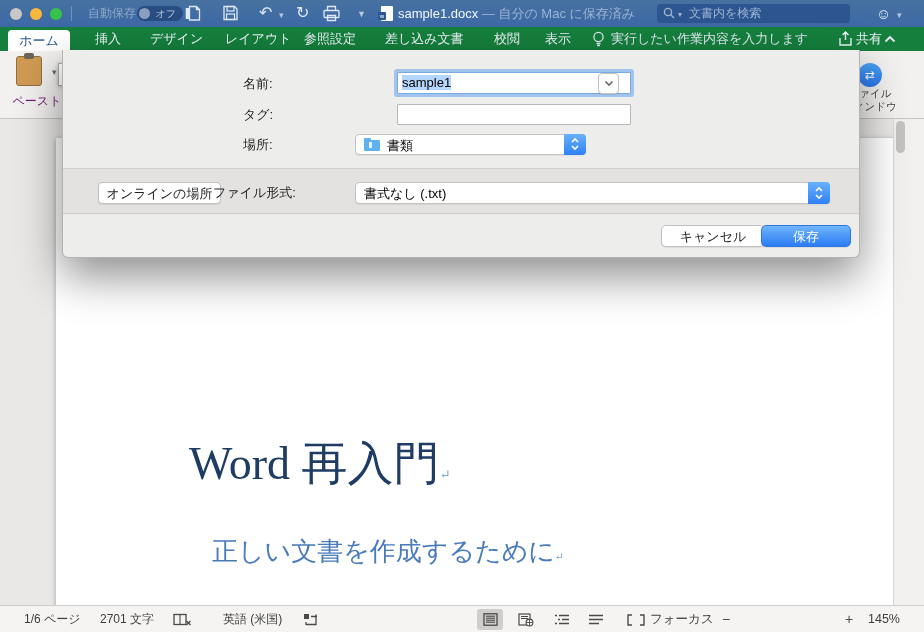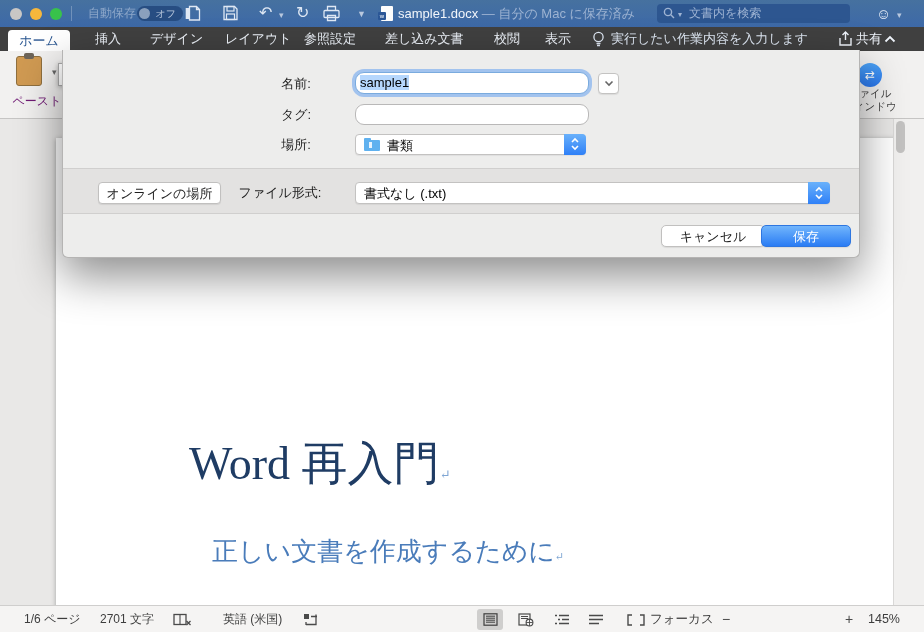--- a/index.html
+++ b/index.html
@@ -25,21 +25,21 @@
   .doc-title { position:absolute; left:398px; top:0; line-height:27px; font-size:13px; color:#f2f6fb; white-space:nowrap; }
   .doc-title .dim { color:#9db3d2; }
   .wordicon { position:absolute; left:381px; top:6px; width:12px; height:15px; background:#fdfdfd; border-radius:1px; }
   .wordicon i { position:absolute; left:-3px; bottom:1px; width:8px; height:8px; background:#2b5797; border-radius:1px;
     color:#fff; font-style:normal; font-size:6px; line-height:8px; text-align:center; display:block; }
   .searchbox { position:absolute; left:657px; top:4px; width:193px; height:19px; background:#2d5690; border-radius:4px; }
   .searchbox .ph { position:absolute; left:32px; top:0; line-height:19px; font-size:12px; color:#9fb4d3; }
   .smiley { position:absolute; left:876px; top:0; line-height:27px; font-size:15px; color:#e8eef7; }
 
   
-  .tabrow { position:absolute; left:0; top:27px; width:924px; height:24px; background:#404040; z-index:14;padding-left:30px; }
+  .tabrow { position:absolute; left:0; top:27px; width:924px; height:24px; background:#15803d; z-index:14;padding-left:30px; }
   .tab { position:absolute; top:0; line-height:24px; font-size:13px; color:#eef3fa; }
   .tab.active { top:3px; height:21px; line-height:21px; background:#fff; color:#26538f;
     border-radius:4px 4px 0 0; text-align:center; }
   .tellme { position:absolute; top:0; line-height:24px; font-size:13px; color:#dfe8f4; }
   .share-label { position:absolute; top:0; line-height:24px; font-size:13px; color:#eef3fa; }
 
   
   .ribbon { position:absolute; left:0; top:51px; width:924px; height:68px; background:#f2f1f0;
     border-bottom:1px solid #c6c5c4; }
   .paste { position:absolute; left:8px; top:2px; width:58px; height:56px; }
@@ -64,23 +64,23 @@
     font-size:26px; color:#4a7cba; white-space:nowrap; }
   .pmark { font-size:13px; color:#7fa6d4; vertical-align:baseline; }
   .scroll-line { position:absolute; left:893px; top:119px; width:1px; height:486px; background:#d9d8d7; }
   .scroll-track { position:absolute; left:894px; top:119px; width:30px; height:486px; background:#f1f0ef; }
   .scroll-thumb { position:absolute; left:2px; top:2px; width:9px; height:32px; border-radius:5px; background:#c3c2c1; }
 
   
   .dialog { position:absolute; left:62px; top:50px; width:798px; height:208px; background:#ededec;
     border:1px solid #b5b4b3; border-top:none; border-radius:0 0 6px 6px;
     box-shadow:0 18px 45px rgba(0,0,0,.45); z-index:20; }
-  .dlg-label { position:absolute; font-size:13px; color:#1e1e1e; text-align:center; line-height:22px; }
-  .txtfield { position:absolute; background:#fff; border:1px solid #b9b8b8; border-radius:9px;
-    font-size:13px; line-height:20px; padding:0 4px; color:#000; }
+  .dlg-label { position:absolute; font-size:13px; color:#1e1e1e; text-align:left; line-height:22px; }
+  .txtfield { position:absolute; background:#fff; border:1px solid #b9b8b8; border-radius:1px;
+    font-size:13px; line-height:20px; padding:0 4px; color:#000;margin-left:42px; }
   .txtfield.focused { border:1px solid #7aabde; box-shadow:0 0 0 3px rgba(100,160,240,.55); }
   .sel { background:#b6d7fd; }
   .disclose { position:absolute; left:535px; top:23px; width:21px; height:21px; background:#fff;
     border:1px solid #c4c3c2; border-radius:4px; text-align:center; color:#555; font-size:11px; line-height:19px;
     box-shadow:0 1px 1px rgba(0,0,0,.08); }
   .popup { position:absolute; background:#fff; border:1px solid #c3c2c1; border-radius:4px;
     font-size:13px; line-height:19px; color:#000; box-shadow:0 1px 1px rgba(0,0,0,.06); }
   .popup .cap { position:absolute; right:-1px; top:-1px; width:22px; height:21px; border-radius:0 4px 4px 0;
     background:linear-gradient(#69b1fb,#2f80f7); }
   .popup .cap svg { display:block; margin:3px auto 0; }

